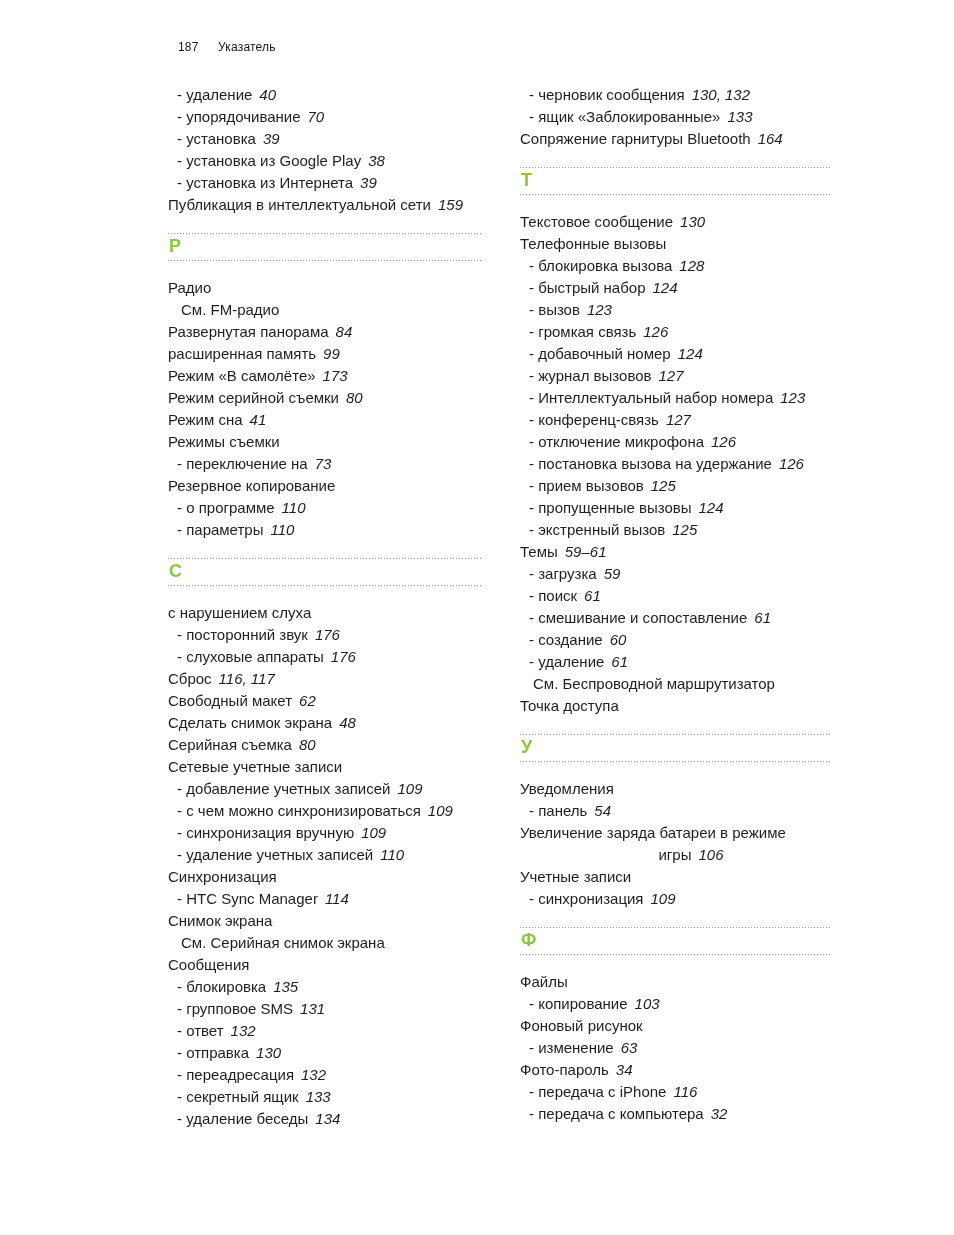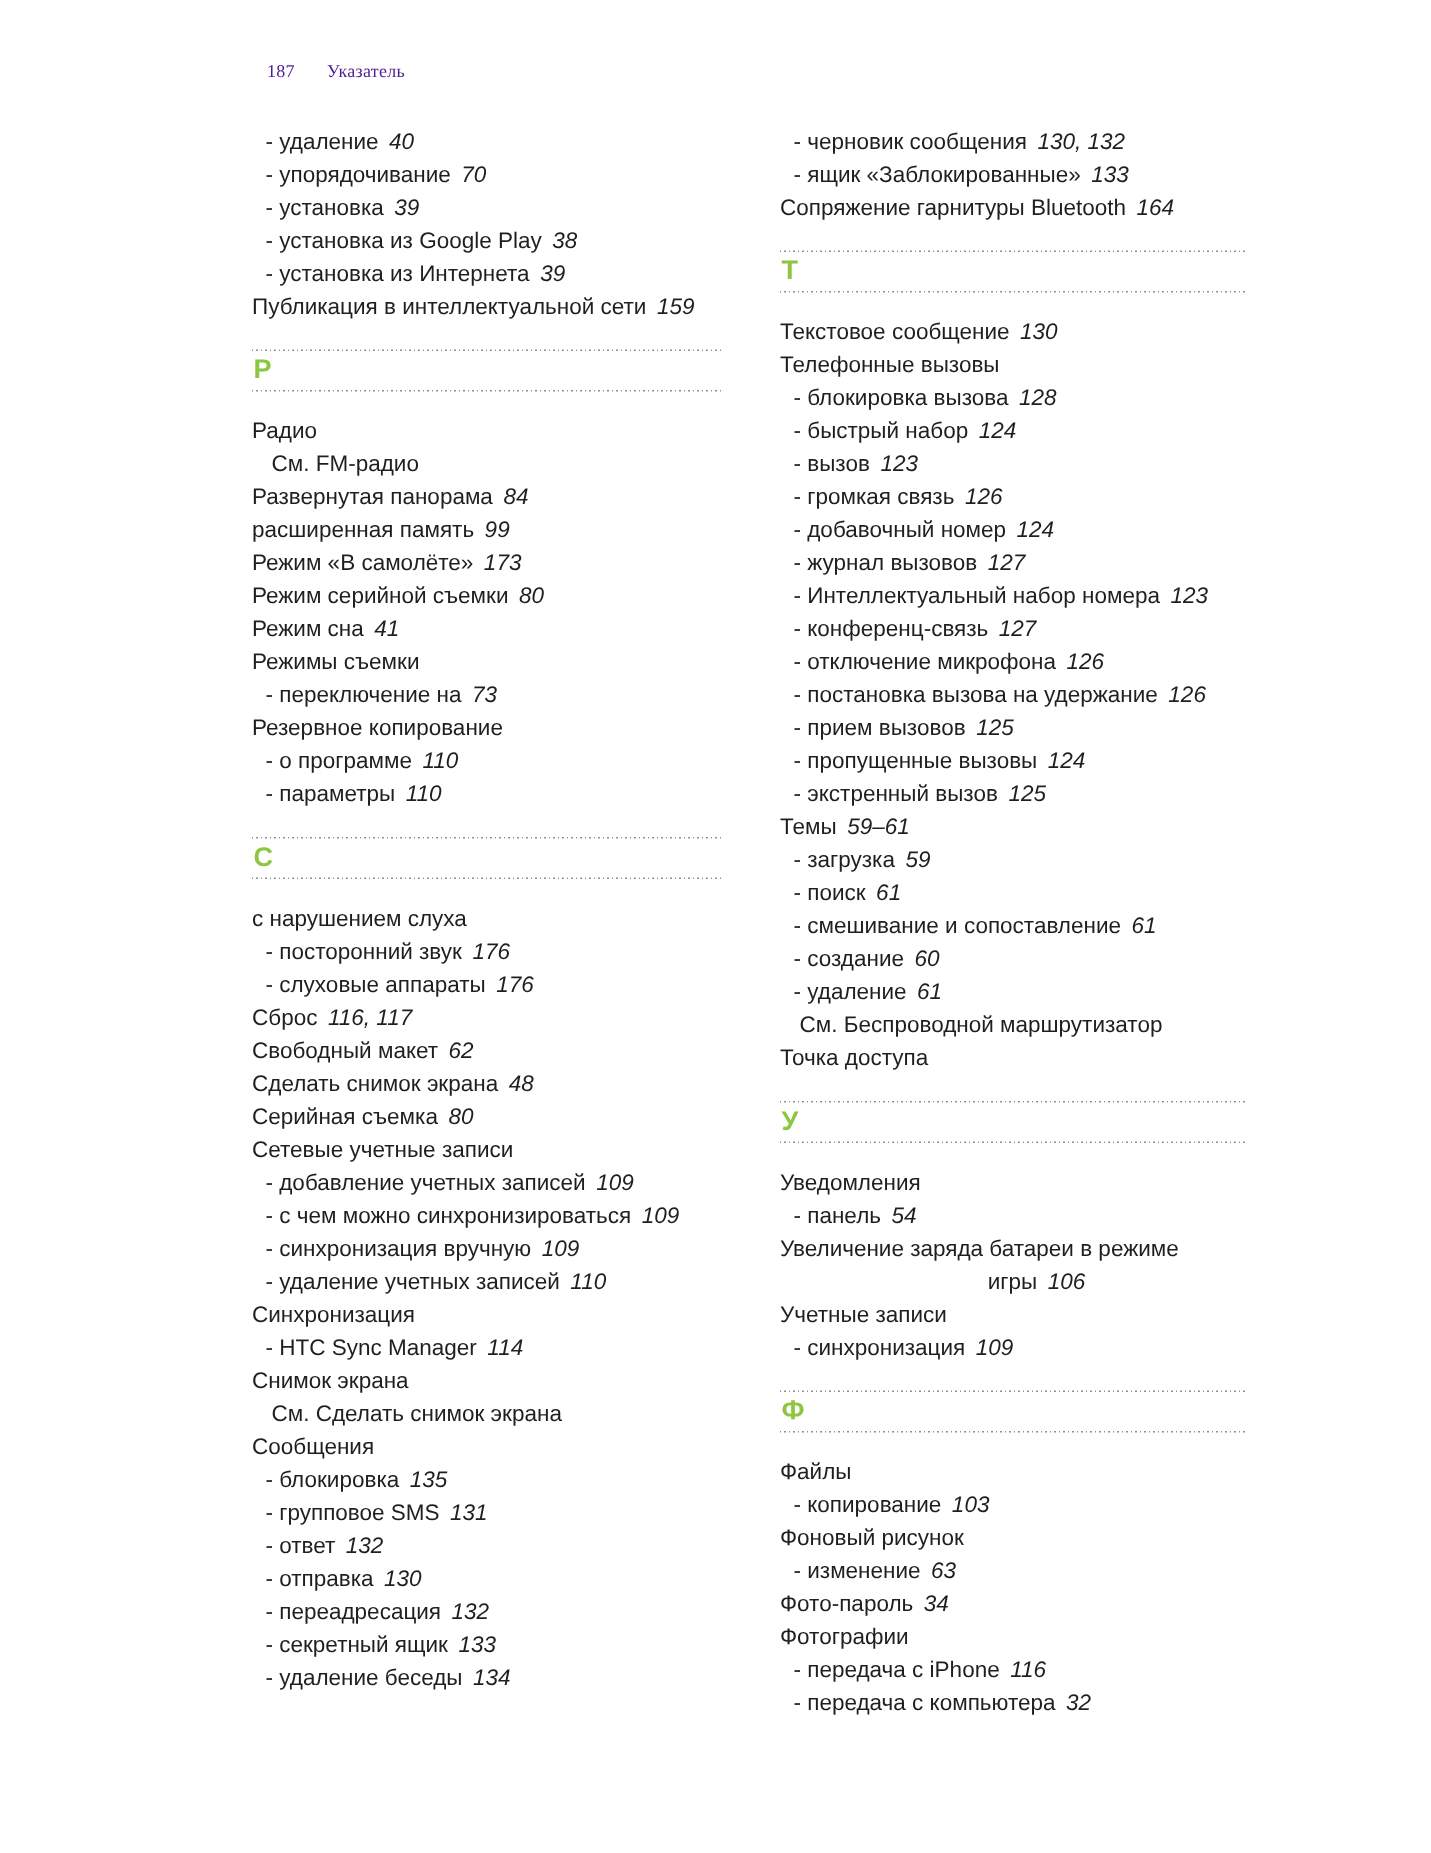--- a/index.html
+++ b/index.html
@@ -11,23 +11,22 @@
     font-family:"Liberation Sans", sans-serif;
     color:#1f1f1f;
     overflow:hidden;
   }
   
   #running-header{
     position:absolute;
     left:178px;
     top:40px;
     font-size:12px;
-    color:#4c1d95;
+    color:#0f172a;
     letter-spacing:0.2px;
-    font-family:Liberation Serif, serif;
   }
   #running-header .pgnum{display:inline-block;min-width:40px;}
   
   #columns{
     position:absolute;
     left:168px;
     top:84px;
     width:664px;
     display:flex;
   }
@@ -110,21 +109,21 @@
         <div class="entry lvl-main"><span class="txt">Сделать снимок экрана</span><span class="pg">48</span></div>
         <div class="entry lvl-main"><span class="txt">Серийная съемка</span><span class="pg">80</span></div>
         <div class="entry lvl-main"><span class="txt">Сетевые учетные записи</span></div>
         <div class="entry lvl-sub"><span class="txt">- добавление учетных записей</span><span class="pg">109</span></div>
         <div class="entry lvl-sub"><span class="txt">- с чем можно синхронизироваться</span><span class="pg">109</span></div>
         <div class="entry lvl-sub"><span class="txt">- синхронизация вручную</span><span class="pg">109</span></div>
         <div class="entry lvl-sub"><span class="txt">- удаление учетных записей</span><span class="pg">110</span></div>
         <div class="entry lvl-main"><span class="txt">Синхронизация</span></div>
         <div class="entry lvl-sub"><span class="txt">- HTC Sync Manager</span><span class="pg">114</span></div>
         <div class="entry lvl-main"><span class="txt">Снимок экрана</span></div>
-        <div class="entry lvl-see"><span class="txt">См. Сделать снимок экрана</span></div>
+        <div class="entry lvl-see"><span class="txt">См. Серийная снимок экрана</span></div>
         <div class="entry lvl-main"><span class="txt">Сообщения</span></div>
         <div class="entry lvl-sub"><span class="txt">- блокировка</span><span class="pg">135</span></div>
         <div class="entry lvl-sub"><span class="txt">- групповое SMS</span><span class="pg">131</span></div>
         <div class="entry lvl-sub"><span class="txt">- ответ</span><span class="pg">132</span></div>
         <div class="entry lvl-sub"><span class="txt">- отправка</span><span class="pg">130</span></div>
         <div class="entry lvl-sub"><span class="txt">- переадресация</span><span class="pg">132</span></div>
         <div class="entry lvl-sub"><span class="txt">- секретный ящик</span><span class="pg">133</span></div>
         <div class="entry lvl-sub"><span class="txt">- удаление беседы</span><span class="pg">134</span></div>
       </div>
       <div class="col c2">
@@ -173,18 +172,17 @@
         <div class="section">
           <div class="dotline"></div>
           <span class="letter" style="color: rgb(141, 198, 63);">Ф</span>
           <div class="dotline"></div>
         </div>
         <div class="entry lvl-main"><span class="txt">Файлы</span></div>
         <div class="entry lvl-sub"><span class="txt">- копирование</span><span class="pg">103</span></div>
         <div class="entry lvl-main"><span class="txt">Фоновый рисунок</span></div>
         <div class="entry lvl-sub"><span class="txt">- изменение</span><span class="pg">63</span></div>
         <div class="entry lvl-main"><span class="txt">Фото-пароль</span><span class="pg">34</span></div>
-        <div class="entry lvl-main"><span class="txt">Фотографии</span></div>
         <div class="entry lvl-sub"><span class="txt">- передача с iPhone</span><span class="pg">116</span></div>
         <div class="entry lvl-sub"><span class="txt">- передача с компьютера</span><span class="pg">32</span></div>
       </div>
     </div>
 </div>
 
 </body></html>

